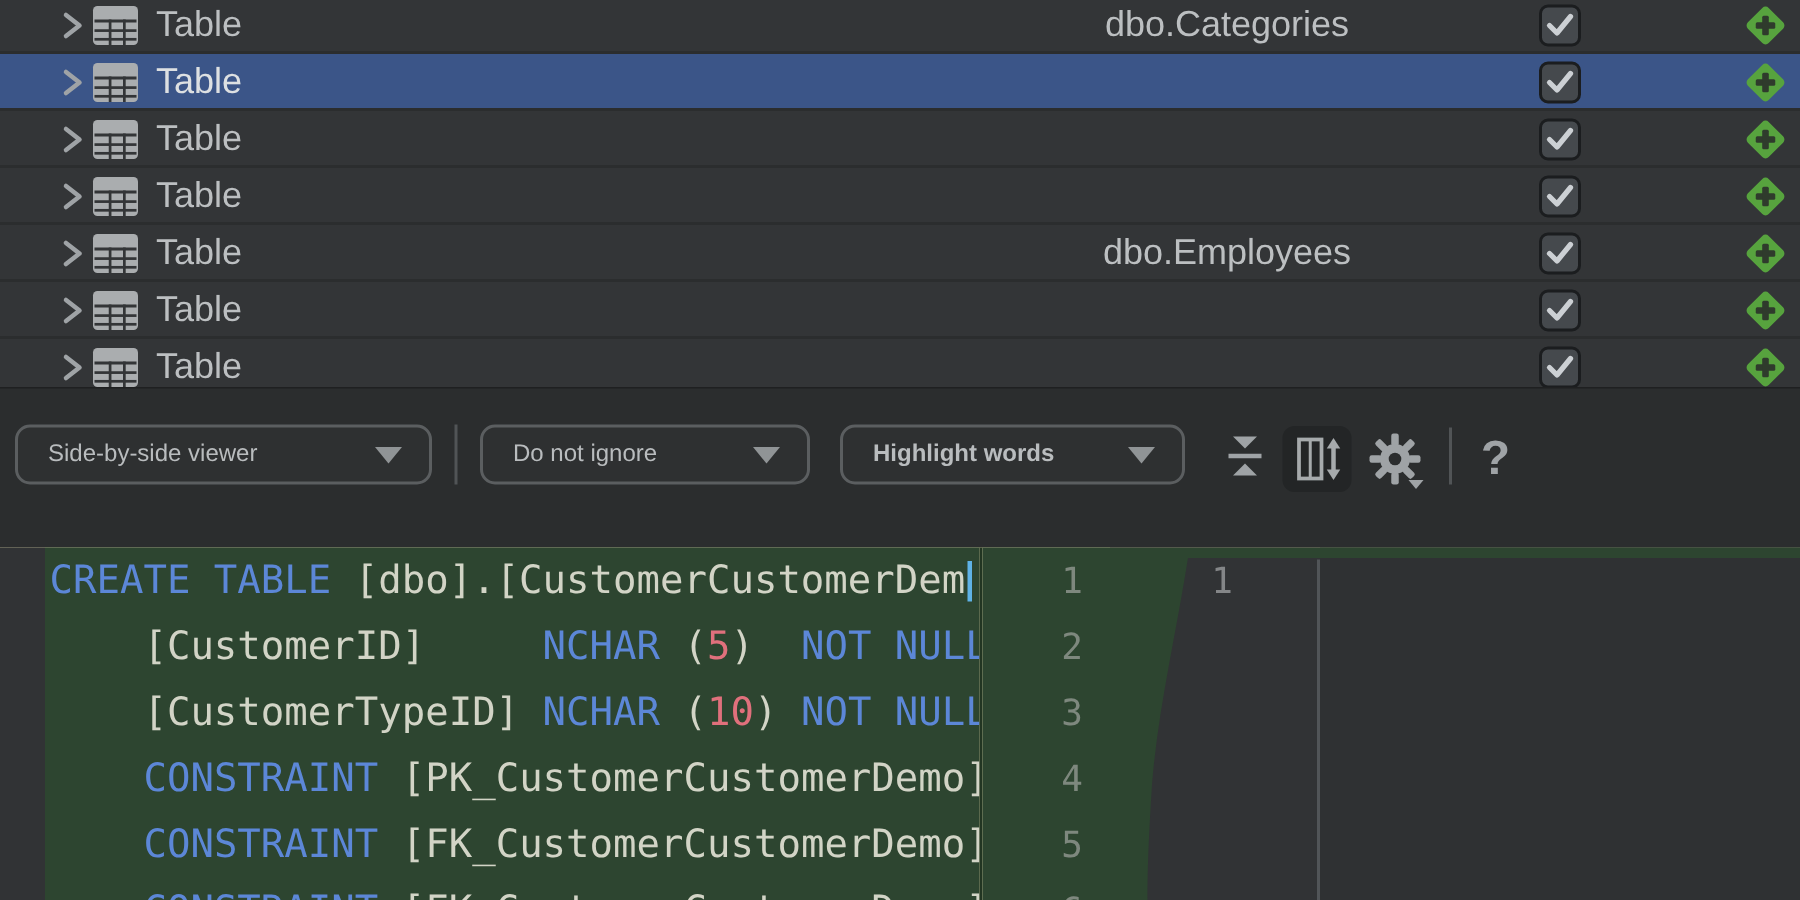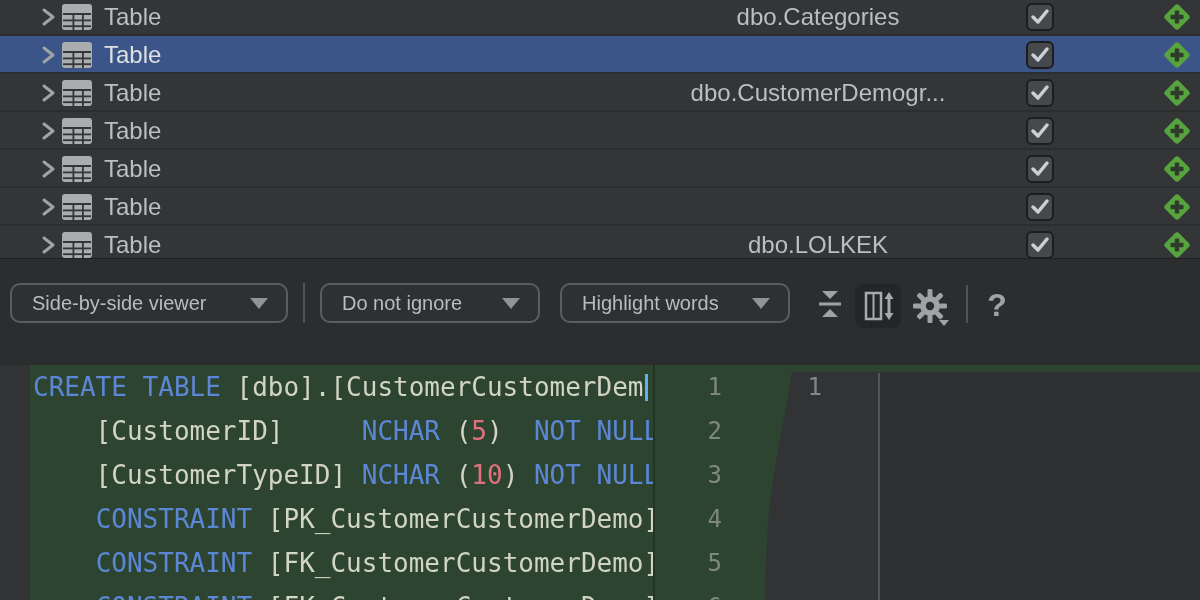--- a/index.html
+++ b/index.html
@@ -22,21 +22,21 @@
           line-height:38px; font-size:24px; color:#bcbfc1; white-space:nowrap; }
   .trow.selected .type-label, .trow.selected .name-label { color:#dde0e2; }
   .cbox { position:absolute; left:1026px; top:5px; width:28px; height:28px;
           background:#45494d; border:2px solid #1b1d1f; border-radius:6px; }
   .diamond { position:absolute; left:1160px; top:2px; width:34px; height:34px; }
 
   
   #tool-area { position:absolute; left:0; top:258px; width:1200px; height:107px;
                background:#2b2d2e; border-top:1px solid #1f2021; }
   .dd-btn { position:absolute; top:24px; height:40px; border:2px solid #5b5e60;
-            border-radius:10px; background:#2e3031; color:#b9bcbe; font-size:20px;
+            border-radius:10px; background:#2e3031; color:#b9bcbe; font-size:16px;
             display:flex; align-items:center; justify-content:space-between;
             padding:0 18px 0 20px; cursor:pointer; }
   .dd-arrow { width:0; height:0; border-left:9px solid transparent;
               border-right:9px solid transparent; border-top:11px solid #909496;
               margin-left:18px; }
   .vsep { position:absolute; width:2px; background:#515456; }
   .icon-btn { position:absolute; cursor:pointer; }
   .toggle-on { background:#232526; border-radius:8px; }
   .help { font-size:32px; font-weight:bold; color:#9fa3a6; line-height:44px; text-align:center; }
   .db-head { position:absolute; top:330px; height:36px; }
@@ -127,118 +127,117 @@
     </svg>
     <svg class="ticon" width="34" height="30" viewBox="0 0 34 30">
       <rect x="2" y="2" width="30" height="26" rx="3" fill="#aaadaf"></rect>
       <rect x="3" y="11" width="28" height="2" fill="#333537"></rect>
       <rect x="3" y="17.5" width="28" height="1.8" fill="#333537"></rect>
       <rect x="3" y="23.3" width="28" height="1.8" fill="#333537"></rect>
       <rect x="12.5" y="11" width="1.8" height="17" fill="#333537"></rect>
       <rect x="22" y="11" width="1.8" height="17" fill="#333537"></rect>
     </svg>
     <span class="type-label">Table</span>
-    <span class="name-label">dbo.CustomerDemogr...</span>
-    <span class="cbox">
-      <svg width="24" height="24" viewBox="0 0 24 24">
-        <polyline points="5,12 10,17 19,6" fill="none" stroke="#ccd0d4" stroke-width="3.5" stroke-linecap="round" stroke-linejoin="round"></polyline>
-      </svg>
-    </span>
-    <svg class="diamond" viewBox="0 0 34 34">
-      <rect x="7.2" y="7.2" width="19.6" height="19.6" rx="3" fill="#57a33e" transform="rotate(45 17 17)"></rect>
-      <rect x="10.5" y="14.8" width="13" height="4.4" rx="1" fill="#2f3b2c"></rect>
-      <rect x="14.8" y="10.5" width="4.4" height="13" rx="1" fill="#2f3b2c"></rect>
-    </svg>
-  </div>
-      <div class="trow">
-    <svg class="chev" viewBox="0 0 28 28">
-      <polyline points="10,7 19,14 10,21" fill="none" stroke="#9fa3a6" stroke-width="3" stroke-linecap="round" stroke-linejoin="round"></polyline>
-    </svg>
-    <svg class="ticon" width="34" height="30" viewBox="0 0 34 30">
-      <rect x="2" y="2" width="30" height="26" rx="3" fill="#aaadaf"></rect>
-      <rect x="3" y="11" width="28" height="2" fill="#333537"></rect>
-      <rect x="3" y="17.5" width="28" height="1.8" fill="#333537"></rect>
-      <rect x="3" y="23.3" width="28" height="1.8" fill="#333537"></rect>
-      <rect x="12.5" y="11" width="1.8" height="17" fill="#333537"></rect>
-      <rect x="22" y="11" width="1.8" height="17" fill="#333537"></rect>
-    </svg>
-    <span class="type-label">Table</span>
-    <span class="cbox">
-      <svg width="24" height="24" viewBox="0 0 24 24">
-        <polyline points="5,12 10,17 19,6" fill="none" stroke="#ccd0d4" stroke-width="3.5" stroke-linecap="round" stroke-linejoin="round"></polyline>
-      </svg>
-    </span>
-    <svg class="diamond" viewBox="0 0 34 34">
-      <rect x="7.2" y="7.2" width="19.6" height="19.6" rx="3" fill="#57a33e" transform="rotate(45 17 17)"></rect>
-      <rect x="10.5" y="14.8" width="13" height="4.4" rx="1" fill="#2f3b2c"></rect>
-      <rect x="14.8" y="10.5" width="4.4" height="13" rx="1" fill="#2f3b2c"></rect>
-    </svg>
-  </div>
-      <div class="trow">
-    <svg class="chev" viewBox="0 0 28 28">
-      <polyline points="10,7 19,14 10,21" fill="none" stroke="#9fa3a6" stroke-width="3" stroke-linecap="round" stroke-linejoin="round"></polyline>
-    </svg>
-    <svg class="ticon" width="34" height="30" viewBox="0 0 34 30">
-      <rect x="2" y="2" width="30" height="26" rx="3" fill="#aaadaf"></rect>
-      <rect x="3" y="11" width="28" height="2" fill="#333537"></rect>
-      <rect x="3" y="17.5" width="28" height="1.8" fill="#333537"></rect>
-      <rect x="3" y="23.3" width="28" height="1.8" fill="#333537"></rect>
-      <rect x="12.5" y="11" width="1.8" height="17" fill="#333537"></rect>
-      <rect x="22" y="11" width="1.8" height="17" fill="#333537"></rect>
-    </svg>
-    <span class="type-label">Table</span>
-    <span class="cbox">
-      <svg width="24" height="24" viewBox="0 0 24 24">
-        <polyline points="5,12 10,17 19,6" fill="none" stroke="#ccd0d4" stroke-width="3.5" stroke-linecap="round" stroke-linejoin="round"></polyline>
-      </svg>
-    </span>
-    <svg class="diamond" viewBox="0 0 34 34">
-      <rect x="7.2" y="7.2" width="19.6" height="19.6" rx="3" fill="#57a33e" transform="rotate(45 17 17)"></rect>
-      <rect x="10.5" y="14.8" width="13" height="4.4" rx="1" fill="#2f3b2c"></rect>
-      <rect x="14.8" y="10.5" width="4.4" height="13" rx="1" fill="#2f3b2c"></rect>
-    </svg>
-  </div>
-      <div class="trow">
-    <svg class="chev" viewBox="0 0 28 28">
-      <polyline points="10,7 19,14 10,21" fill="none" stroke="#9fa3a6" stroke-width="3" stroke-linecap="round" stroke-linejoin="round"></polyline>
-    </svg>
-    <svg class="ticon" width="34" height="30" viewBox="0 0 34 30">
-      <rect x="2" y="2" width="30" height="26" rx="3" fill="#aaadaf"></rect>
-      <rect x="3" y="11" width="28" height="2" fill="#333537"></rect>
-      <rect x="3" y="17.5" width="28" height="1.8" fill="#333537"></rect>
-      <rect x="3" y="23.3" width="28" height="1.8" fill="#333537"></rect>
-      <rect x="12.5" y="11" width="1.8" height="17" fill="#333537"></rect>
-      <rect x="22" y="11" width="1.8" height="17" fill="#333537"></rect>
-    </svg>
-    <span class="type-label">Table</span>
-    <span class="cbox">
-      <svg width="24" height="24" viewBox="0 0 24 24">
-        <polyline points="5,12 10,17 19,6" fill="none" stroke="#ccd0d4" stroke-width="3.5" stroke-linecap="round" stroke-linejoin="round"></polyline>
-      </svg>
-    </span>
-    <svg class="diamond" viewBox="0 0 34 34">
-      <rect x="7.2" y="7.2" width="19.6" height="19.6" rx="3" fill="#57a33e" transform="rotate(45 17 17)"></rect>
-      <rect x="10.5" y="14.8" width="13" height="4.4" rx="1" fill="#2f3b2c"></rect>
-      <rect x="14.8" y="10.5" width="4.4" height="13" rx="1" fill="#2f3b2c"></rect>
-    </svg>
-  </div>
-      <div class="trow">
-    <svg class="chev" viewBox="0 0 28 28">
-      <polyline points="10,7 19,14 10,21" fill="none" stroke="#9fa3a6" stroke-width="3" stroke-linecap="round" stroke-linejoin="round"></polyline>
-    </svg>
-    <svg class="ticon" width="34" height="30" viewBox="0 0 34 30">
-      <rect x="2" y="2" width="30" height="26" rx="3" fill="#aaadaf"></rect>
-      <rect x="3" y="11" width="28" height="2" fill="#333537"></rect>
-      <rect x="3" y="17.5" width="28" height="1.8" fill="#333537"></rect>
-      <rect x="3" y="23.3" width="28" height="1.8" fill="#333537"></rect>
-      <rect x="12.5" y="11" width="1.8" height="17" fill="#333537"></rect>
-      <rect x="22" y="11" width="1.8" height="17" fill="#333537"></rect>
-    </svg>
-    <span class="type-label">Table</span>
-    <span class="name-label">dbo.LOLKEK</span>
+    <span class="cbox">
+      <svg width="24" height="24" viewBox="0 0 24 24">
+        <polyline points="5,12 10,17 19,6" fill="none" stroke="#ccd0d4" stroke-width="3.5" stroke-linecap="round" stroke-linejoin="round"></polyline>
+      </svg>
+    </span>
+    <svg class="diamond" viewBox="0 0 34 34">
+      <rect x="7.2" y="7.2" width="19.6" height="19.6" rx="3" fill="#57a33e" transform="rotate(45 17 17)"></rect>
+      <rect x="10.5" y="14.8" width="13" height="4.4" rx="1" fill="#2f3b2c"></rect>
+      <rect x="14.8" y="10.5" width="4.4" height="13" rx="1" fill="#2f3b2c"></rect>
+    </svg>
+  </div>
+      <div class="trow">
+    <svg class="chev" viewBox="0 0 28 28">
+      <polyline points="10,7 19,14 10,21" fill="none" stroke="#9fa3a6" stroke-width="3" stroke-linecap="round" stroke-linejoin="round"></polyline>
+    </svg>
+    <svg class="ticon" width="34" height="30" viewBox="0 0 34 30">
+      <rect x="2" y="2" width="30" height="26" rx="3" fill="#aaadaf"></rect>
+      <rect x="3" y="11" width="28" height="2" fill="#333537"></rect>
+      <rect x="3" y="17.5" width="28" height="1.8" fill="#333537"></rect>
+      <rect x="3" y="23.3" width="28" height="1.8" fill="#333537"></rect>
+      <rect x="12.5" y="11" width="1.8" height="17" fill="#333537"></rect>
+      <rect x="22" y="11" width="1.8" height="17" fill="#333537"></rect>
+    </svg>
+    <span class="type-label">Table</span>
+    <span class="cbox">
+      <svg width="24" height="24" viewBox="0 0 24 24">
+        <polyline points="5,12 10,17 19,6" fill="none" stroke="#ccd0d4" stroke-width="3.5" stroke-linecap="round" stroke-linejoin="round"></polyline>
+      </svg>
+    </span>
+    <svg class="diamond" viewBox="0 0 34 34">
+      <rect x="7.2" y="7.2" width="19.6" height="19.6" rx="3" fill="#57a33e" transform="rotate(45 17 17)"></rect>
+      <rect x="10.5" y="14.8" width="13" height="4.4" rx="1" fill="#2f3b2c"></rect>
+      <rect x="14.8" y="10.5" width="4.4" height="13" rx="1" fill="#2f3b2c"></rect>
+    </svg>
+  </div>
+      <div class="trow">
+    <svg class="chev" viewBox="0 0 28 28">
+      <polyline points="10,7 19,14 10,21" fill="none" stroke="#9fa3a6" stroke-width="3" stroke-linecap="round" stroke-linejoin="round"></polyline>
+    </svg>
+    <svg class="ticon" width="34" height="30" viewBox="0 0 34 30">
+      <rect x="2" y="2" width="30" height="26" rx="3" fill="#aaadaf"></rect>
+      <rect x="3" y="11" width="28" height="2" fill="#333537"></rect>
+      <rect x="3" y="17.5" width="28" height="1.8" fill="#333537"></rect>
+      <rect x="3" y="23.3" width="28" height="1.8" fill="#333537"></rect>
+      <rect x="12.5" y="11" width="1.8" height="17" fill="#333537"></rect>
+      <rect x="22" y="11" width="1.8" height="17" fill="#333537"></rect>
+    </svg>
+    <span class="type-label">Table</span>
+    <span class="name-label">dbo.Employees</span>
+    <span class="cbox">
+      <svg width="24" height="24" viewBox="0 0 24 24">
+        <polyline points="5,12 10,17 19,6" fill="none" stroke="#ccd0d4" stroke-width="3.5" stroke-linecap="round" stroke-linejoin="round"></polyline>
+      </svg>
+    </span>
+    <svg class="diamond" viewBox="0 0 34 34">
+      <rect x="7.2" y="7.2" width="19.6" height="19.6" rx="3" fill="#57a33e" transform="rotate(45 17 17)"></rect>
+      <rect x="10.5" y="14.8" width="13" height="4.4" rx="1" fill="#2f3b2c"></rect>
+      <rect x="14.8" y="10.5" width="4.4" height="13" rx="1" fill="#2f3b2c"></rect>
+    </svg>
+  </div>
+      <div class="trow">
+    <svg class="chev" viewBox="0 0 28 28">
+      <polyline points="10,7 19,14 10,21" fill="none" stroke="#9fa3a6" stroke-width="3" stroke-linecap="round" stroke-linejoin="round"></polyline>
+    </svg>
+    <svg class="ticon" width="34" height="30" viewBox="0 0 34 30">
+      <rect x="2" y="2" width="30" height="26" rx="3" fill="#aaadaf"></rect>
+      <rect x="3" y="11" width="28" height="2" fill="#333537"></rect>
+      <rect x="3" y="17.5" width="28" height="1.8" fill="#333537"></rect>
+      <rect x="3" y="23.3" width="28" height="1.8" fill="#333537"></rect>
+      <rect x="12.5" y="11" width="1.8" height="17" fill="#333537"></rect>
+      <rect x="22" y="11" width="1.8" height="17" fill="#333537"></rect>
+    </svg>
+    <span class="type-label">Table</span>
+    <span class="cbox">
+      <svg width="24" height="24" viewBox="0 0 24 24">
+        <polyline points="5,12 10,17 19,6" fill="none" stroke="#ccd0d4" stroke-width="3.5" stroke-linecap="round" stroke-linejoin="round"></polyline>
+      </svg>
+    </span>
+    <svg class="diamond" viewBox="0 0 34 34">
+      <rect x="7.2" y="7.2" width="19.6" height="19.6" rx="3" fill="#57a33e" transform="rotate(45 17 17)"></rect>
+      <rect x="10.5" y="14.8" width="13" height="4.4" rx="1" fill="#2f3b2c"></rect>
+      <rect x="14.8" y="10.5" width="4.4" height="13" rx="1" fill="#2f3b2c"></rect>
+    </svg>
+  </div>
+      <div class="trow">
+    <svg class="chev" viewBox="0 0 28 28">
+      <polyline points="10,7 19,14 10,21" fill="none" stroke="#9fa3a6" stroke-width="3" stroke-linecap="round" stroke-linejoin="round"></polyline>
+    </svg>
+    <svg class="ticon" width="34" height="30" viewBox="0 0 34 30">
+      <rect x="2" y="2" width="30" height="26" rx="3" fill="#aaadaf"></rect>
+      <rect x="3" y="11" width="28" height="2" fill="#333537"></rect>
+      <rect x="3" y="17.5" width="28" height="1.8" fill="#333537"></rect>
+      <rect x="3" y="23.3" width="28" height="1.8" fill="#333537"></rect>
+      <rect x="12.5" y="11" width="1.8" height="17" fill="#333537"></rect>
+      <rect x="22" y="11" width="1.8" height="17" fill="#333537"></rect>
+    </svg>
+    <span class="type-label">Table</span>
     <span class="cbox">
       <svg width="24" height="24" viewBox="0 0 24 24">
         <polyline points="5,12 10,17 19,6" fill="none" stroke="#ccd0d4" stroke-width="3.5" stroke-linecap="round" stroke-linejoin="round"></polyline>
       </svg>
     </span>
     <svg class="diamond" viewBox="0 0 34 34">
       <rect x="7.2" y="7.2" width="19.6" height="19.6" rx="3" fill="#57a33e" transform="rotate(45 17 17)"></rect>
       <rect x="10.5" y="14.8" width="13" height="4.4" rx="1" fill="#2f3b2c"></rect>
       <rect x="14.8" y="10.5" width="4.4" height="13" rx="1" fill="#2f3b2c"></rect>
     </svg>
@@ -253,21 +252,21 @@
     <span class="dd-arrow"></span>
   </div>
 
   <div class="vsep" style="left:303px; top:24px; height:40px;"></div>
 
   <div class="dd-btn" style="left:320px; width:220px;">
     <span>Do not ignore</span>
     <span class="dd-arrow"></span>
   </div>
 
-  <div class="dd-btn" style="left:560px; width:230px;">
+  <div class="dd-btn" style="left:560px; width:230px;font-weight:bold;">
     <span>Highlight words</span>
     <span class="dd-arrow"></span>
   </div>
 
   <svg class="icon-btn" style="left:810px; top:26px;" width="40" height="38" viewBox="0 0 40 38">
     <polygon points="12,6 28,6 20,14" fill="#9fa3a6"></polygon>
     <rect x="9" y="17.5" width="22" height="3" fill="#9fa3a6"></rect>
     <polygon points="12,32 28,32 20,24" fill="#9fa3a6"></polygon>
   </svg>
 

